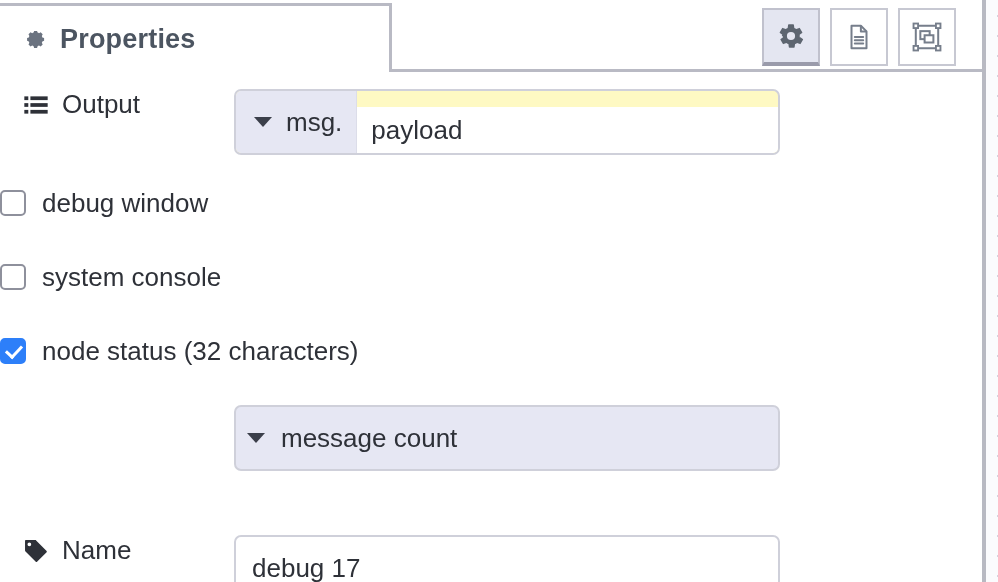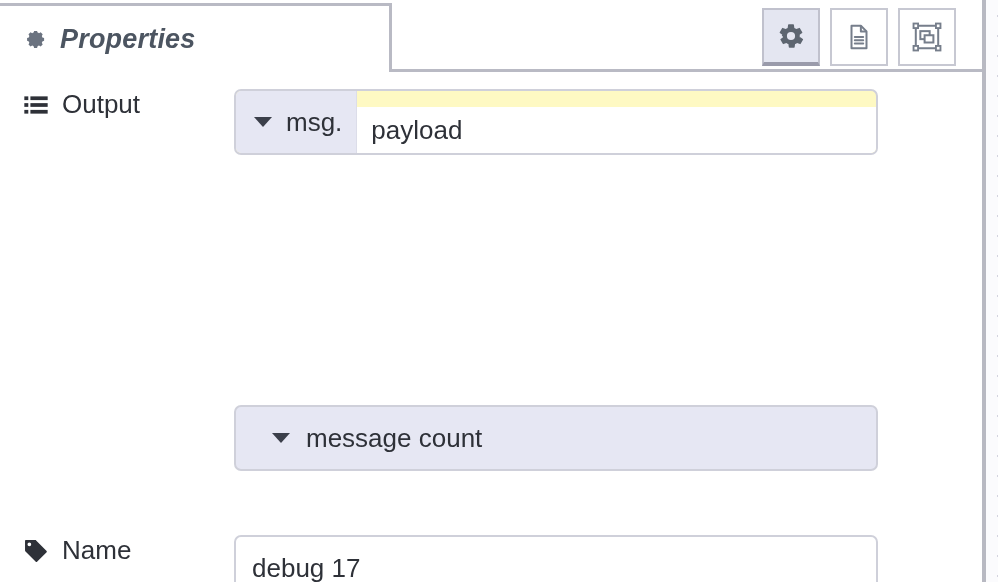--- a/index.html
+++ b/index.html
@@ -92,21 +92,20 @@
     height: 26px;
     flex: 0 0 auto;
     margin-right: 12px;
     display: block;
   }
   #tab-properties-label {
     font-size: 27px;
     font-weight: bold;
     color: #4c5561;
     letter-spacing: 0.2px;
-    font-style: italic;
   }
 
   
   #tab-buttons {
     position: absolute;
     right: 26px;
     top: 8px;
     display: flex;
     gap: 10px;
     z-index: 3;
@@ -127,21 +126,21 @@
     background: #e4e6f1;
     border-color: #c0c1cd;
     border-bottom: 4px solid #9a9bab;
   }
   .tab-btn svg { display: block; }
 
   
   .row {
     position: absolute;
     left: 0;
-    width: 878px;
+    width: 780px;
     display: flex;
     align-items: flex-start;
   }
   .row-label {
     width: 234px;
     box-sizing: border-box;
     padding-left: 22px;
     display: flex;
     align-items: center;
     gap: 12px;
@@ -254,21 +253,21 @@
   #count-select {
     width: 644px;
     height: 66px;
     box-sizing: border-box;
     border: 2px solid #cfd0da;
     border-radius: 7px;
     background: #e6e7f3;
     display: flex;
     align-items: center;
     gap: 16px;
-    padding-left: 36px;
+    padding-left: 11px;
     cursor: pointer;
   }
   #count-select-label {
     font-size: 26px;
     color: #2e3138;
   }
 
   
   #name-row { top: 497px; margin-top: 38px; }
   #name-input {
@@ -350,20 +349,34 @@
       <div id="typed-prefix">
         <span class="caret-down"></span>
         <span id="typed-prefix-label">msg.</span>
       </div>
       <div id="typed-value">payload</div>
     </div>
   </div>
 
   <div class="row" id="to-row">
 
+    <div id="to-options">
+      <label class="check-line">
+        <span class="checkbox"></span>
+        <span class="check-label">debug window</span>
+      </label>
+      <label class="check-line">
+        <span class="checkbox"></span>
+        <span class="check-label">system console</span>
+      </label>
+      <label class="check-line">
+        <span class="checkbox checked"></span>
+        <span class="check-label">node status (32 characters)</span>
+      </label>
+    </div>
   </div>
 
   <div class="row" id="count-row">
     <div class="row-label"></div>
     <div id="count-select">
       <span class="caret-down"></span>
       <span id="count-select-label">message count</span>
     </div>
   </div>
 

